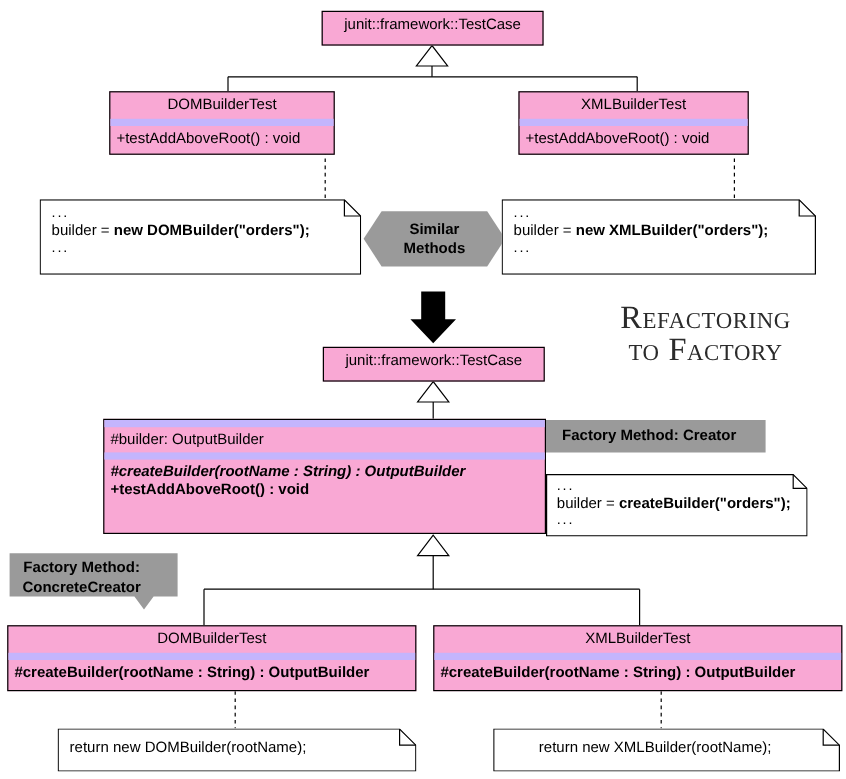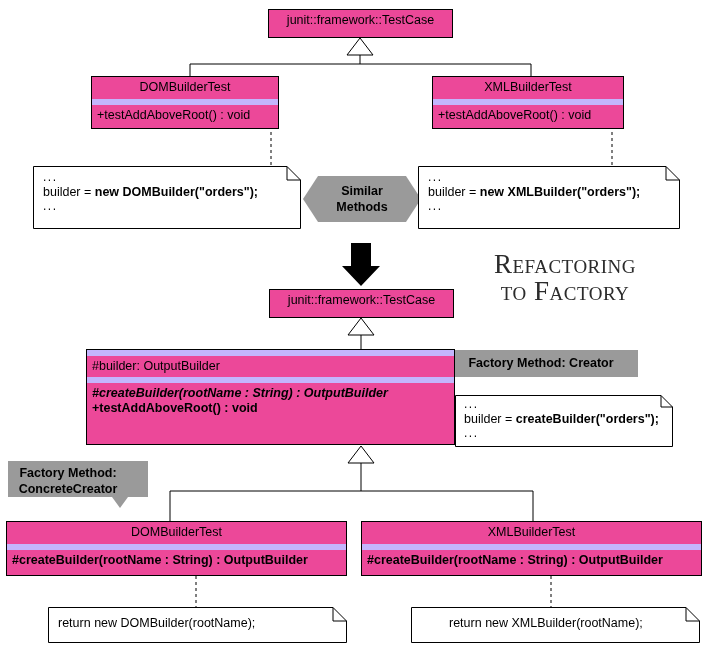--- a/index.html
+++ b/index.html
@@ -16,21 +16,21 @@
     height: 649px;
     background: #ffffff;
     overflow: hidden;
   }
   .abs { position: absolute; }
 
   
   .umlbox {
     position: absolute;
     border: 1px solid #000;
-    background: #ec4899;
+    background: #f9a8d4;
     box-sizing: border-box;
   }
   .uml-name {
     text-align: center;
     font-size: 12.5px;
     color: #000;
     padding: 4px 6px 5px 6px;
     line-height: 1.05;
     white-space: nowrap;
   }
@@ -185,21 +185,21 @@
       <span class="code"><span>builder = </span><span class="kw">new XMLBuilder("orders");</span></span>
       <span class="dots">...</span>
     </div>
   </div>
 
   <div class="callout-text" style="left:303px; top:184px; width:118px;">
     <span>Similar</span><br>
     <span>Methods</span>
   </div>
 
-  <div class="logo" style="left:470px; top:251px; width:190px;">
+  <div class="logo" style="left:493px; top:251px; width:190px;">
     <span class="l1">Refactoring</span>
     <span class="l2">to Factory</span>
   </div>
 
   <div class="umlbox" style="left:269px; top:289px; width:185px; height:29px;">
     <div class="uml-name">junit::framework::TestCase</div>
   </div>
 
   <div class="umlbox" style="left:86px; top:349px; width:369px; height:96px;">
     <div class="uml-compartment">

